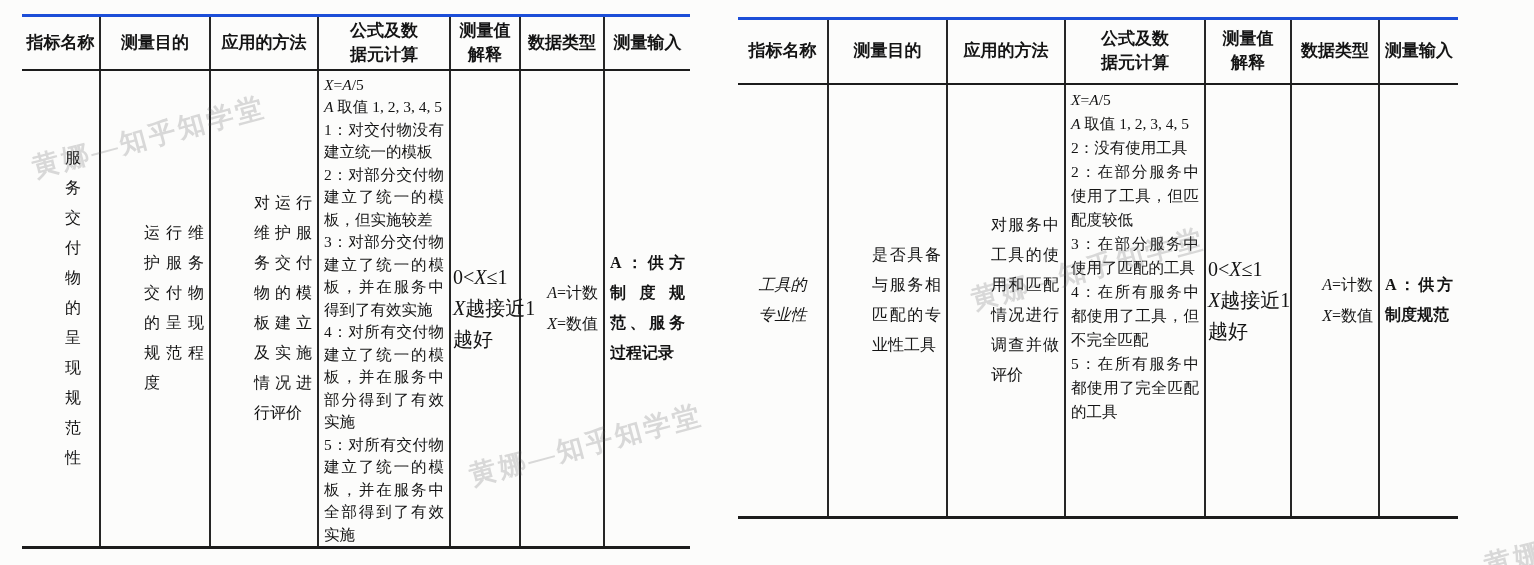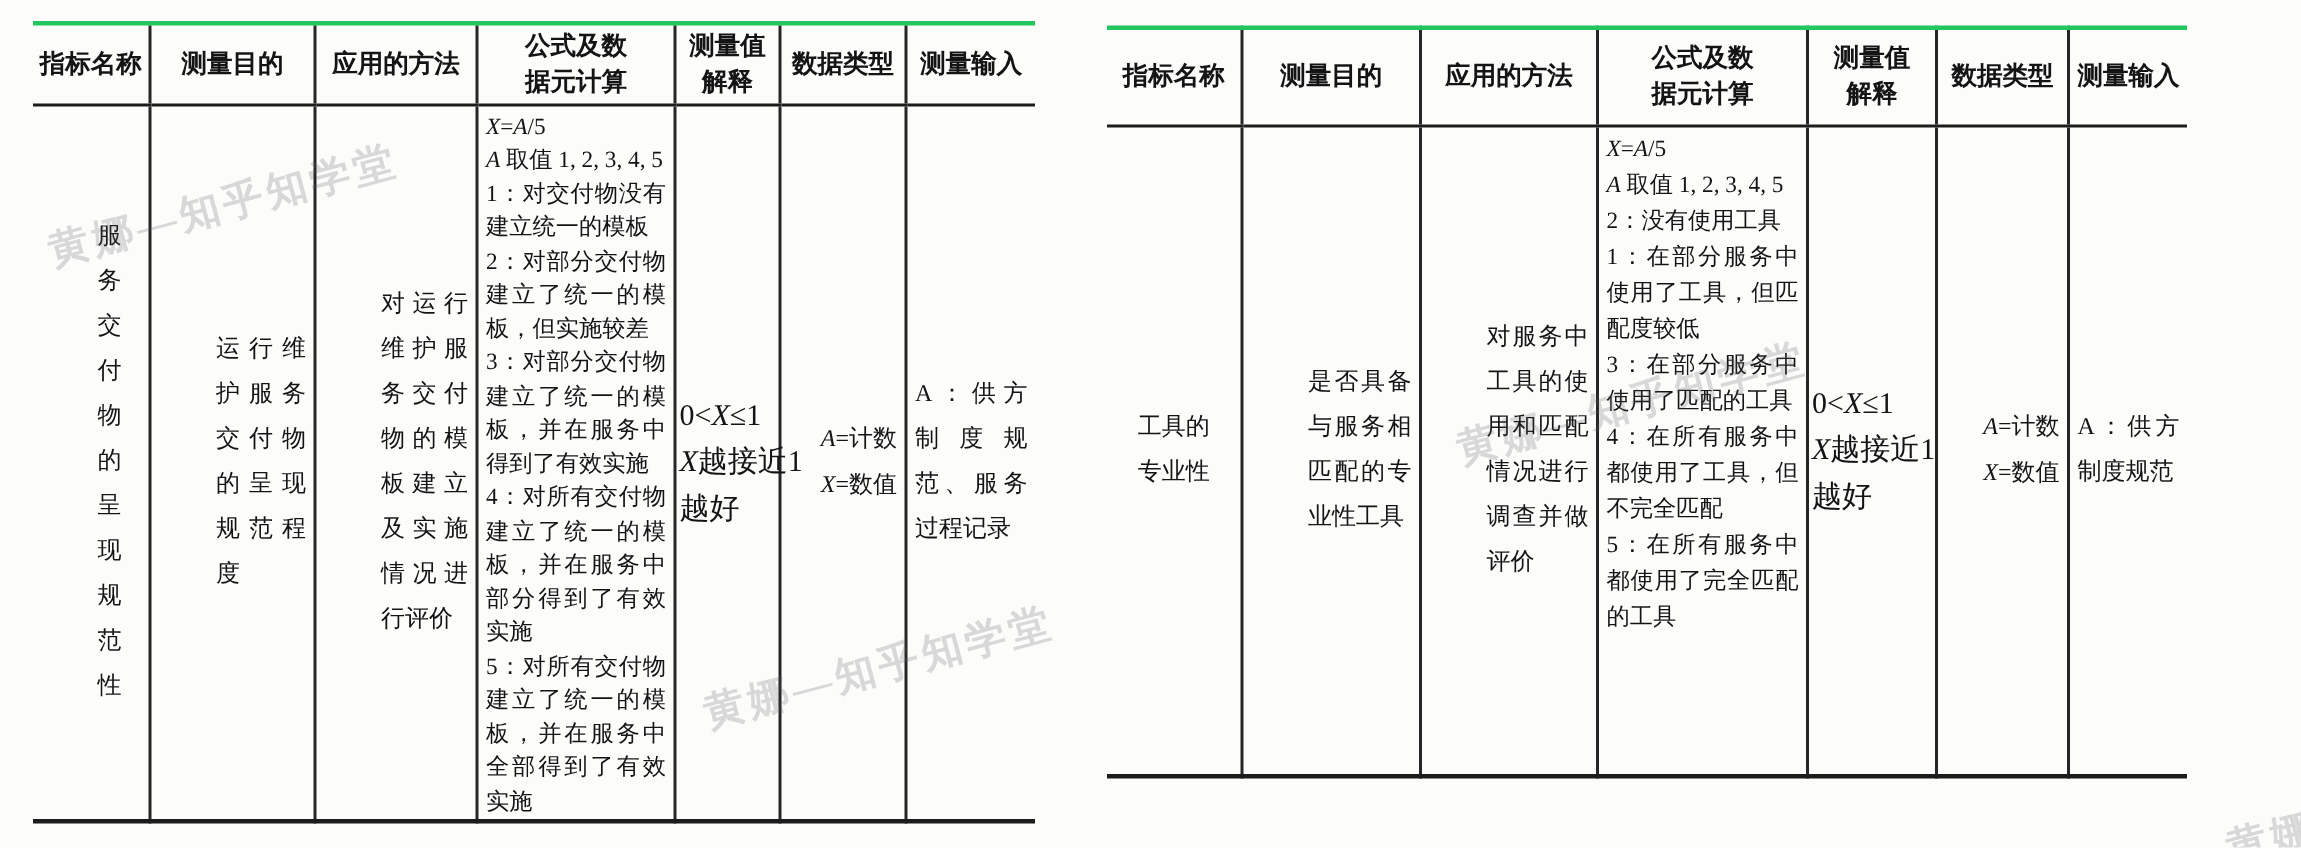--- a/index.html
+++ b/index.html
@@ -10,21 +10,21 @@
     overflow:hidden;
     font-family:"Liberation Serif","DejaVu Serif",serif;
     color:#141414;
   }
   
   .mtable{
     position:absolute;
     border-collapse:collapse;
     table-layout:fixed;
     z-index:1;
-    border-top:3px solid #22c55e;
+    border-top:3px solid #1d4ed8;
     border-bottom:3px solid #1c1c1c;
   }
   .t0{left:22px;top:14px;width:668px;height:514px;}
   .t1{left:738px;top:17px;width:720px;height:502px;}
   .mtable th,.mtable td{
     border-left:2px solid #262626;
     box-sizing:border-box;
   }
   .mtable th:first-child,.mtable td:first-child{border-left:none;}
   .mtable thead th{
@@ -39,34 +39,34 @@
   .t0 thead tr{height:54px;}
   .t1 thead tr{height:65px;}
   .mtable td{
     vertical-align:middle;
     padding:0 5px;
     font-size:16px;
     line-height:30px;
     border-radius:31px;
   }
   td.justify{text-align:justify;text-justify:inter-ideograph;padding-left:43px;}
-  td.center-lines{text-align:center;}
+  td.center-lines{text-align:center;font-style:italic;}
   td.cell-top{
     vertical-align:top;
     padding-top:3px;
     font-size:15.5px;
     text-align:justify;
     text-justify:inter-ideograph;
   }
   .t0 td.cell-top{line-height:22.5px;}
   .t1 td.cell-top{line-height:24px;}
   td.cell-interp{padding:0 2px;font-size:20px;line-height:31px;}
   td.cell-interp .ln{white-space:nowrap;}
   td.cell-dtype{line-height:31px;text-align:right;}
-  td.cell-input{text-align:justify;text-justify:inter-ideograph;line-height:30px;}
+  td.cell-input{text-align:justify;text-justify:inter-ideograph;line-height:30px;font-weight:bold;}
   i{font-style:italic;font-family:"Liberation Serif","DejaVu Serif",serif;}
   
   .wm{
     position:absolute;
     z-index:3;
     white-space:nowrap;
     font-size:27px;
     font-weight:600;
     letter-spacing:3px;
     color:rgba(90,90,90,0.22);
@@ -196,21 +196,21 @@
         <td class="center-lines">
             <div class="ln">工具的</div>
             <div class="ln">专业性</div>
           </td>
         <td class="justify">是否具备与服务相匹配的专业性工具</td>
         <td class="justify">对服务中工具的使用和匹配情况进行调查并做评价</td>
         <td class="cell-top">
             <div class="ln"><i>X</i>=<i>A</i>/5</div>
             <div class="ln"><i>A</i> 取值 1, 2, 3, 4, 5</div>
             <div class="ln">2：没有使用工具</div>
-            <div class="ln">1：在部分服务中使用了工具，但匹配度较低</div>
+            <div class="ln">2：在部分服务中使用了工具，但匹配度较低</div>
             <div class="ln">3：在部分服务中使用了匹配的工具</div>
             <div class="ln">4：在所有服务中都使用了工具，但不完全匹配</div>
             <div class="ln">5：在所有服务中都使用了完全匹配的工具</div>
           </td>
         <td class="cell-interp">
             <div class="ln">0&lt;<i>X</i>≤1</div>
             <div class="ln"><i>X</i>越接近1</div>
             <div class="ln">越好</div>
           </td>
         <td class="cell-dtype">

